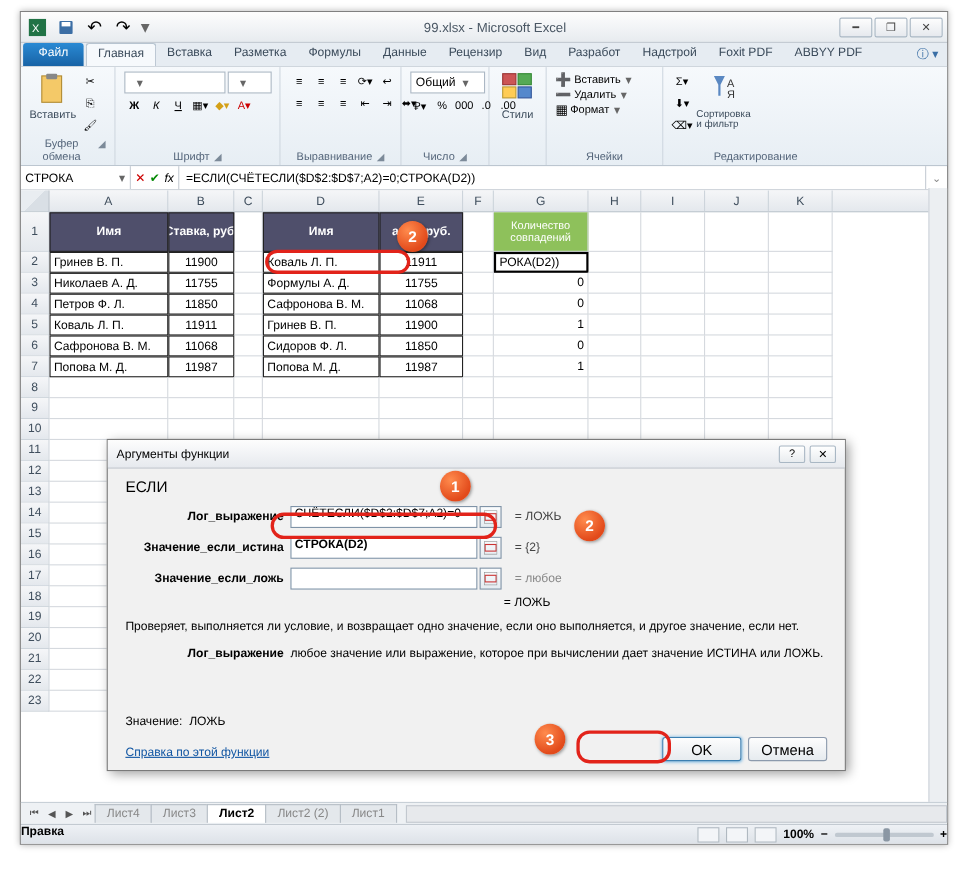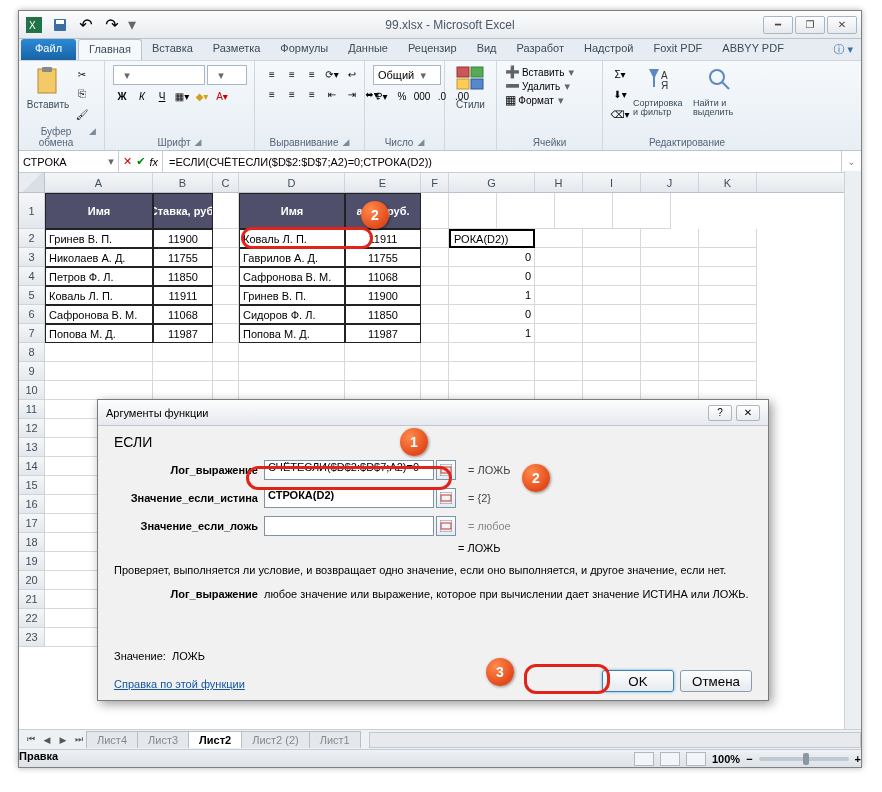--- a/index.html
+++ b/index.html
@@ -281,29 +281,20 @@
         <div class="bigbtn" style="width:56px">
           <div class="bigicon">
               <svg width="28" height="28">
                 <path d="M4 4 L14 4 L10 12 L10 22 L8 22 L8 12 Z" fill="#5a88c2"></path>
                 <text x="16" y="14" font-size="10" fill="#333">A</text>
                 <text x="16" y="24" font-size="10" fill="#333">Я</text>
               </svg>
             </div>
           <span style="font-size:9px;line-height:1">Сортировка и фильтр</span>
         </div>
-        <div class="bigbtn" style="width:56px">
-          <div class="bigicon">
-              <svg width="28" height="28">
-                <circle cx="12" cy="12" r="7" fill="none" stroke="#5a88c2" stroke-width="2"></circle>
-                <line x1="17" y1="17" x2="24" y2="24" stroke="#5a88c2" stroke-width="2"></line>
-              </svg>
-            </div>
-          <span style="font-size:9px;line-height:1">Найти и выделить</span>
-        </div>
       </div>
       <div class="group-label">
           <span>Редактирование</span>
         </div>
     </div>
   </div>
 
   <div class="fxbar">
     <div class="namebox">
         <span>СТРОКА</span>
@@ -337,20 +328,21 @@
     </div>
     <div class="tbody" id="tbody">
         <div class="trow hdr">
           <div class="rh">1</div>
           <div class="cell wA dark bordered">Имя</div>
           <div class="cell wB dark bordered">Ставка, руб.</div>
           <div class="cell wC"></div>
           <div class="cell wD dark bordered">Имя</div>
           <div class="cell wE dark bordered">авка, руб.</div>
           <div class="cell wF"></div>
+          <div class="cell wG green">Количество совпадений</div>
           <div class="cell wH"></div>
           <div class="cell wI"></div>
           <div class="cell wJ"></div>
           <div class="cell wK"></div>
         </div>
         <div class="trow">
           <div class="rh">2</div>
           <div class="cell wA bordered">Гринев В. П.</div>
           <div class="cell wB bordered num">11900</div>
           <div class="cell wC"></div>
@@ -361,21 +353,21 @@
           <div class="cell wH"></div>
           <div class="cell wI"></div>
           <div class="cell wJ"></div>
           <div class="cell wK"></div>
         </div>
         <div class="trow">
           <div class="rh">3</div>
           <div class="cell wA bordered">Николаев А. Д.</div>
           <div class="cell wB bordered num">11755</div>
           <div class="cell wC"></div>
-          <div class="cell wD bordered">Гаврилов А. Д.</div>
+          <div class="cell wD bordered">Формулы А. Д.</div>
           <div class="cell wE bordered num">11755</div>
           <div class="cell wF"></div>
           <div class="cell wG num-r">0</div>
           <div class="cell wH"></div>
           <div class="cell wI"></div>
           <div class="cell wJ"></div>
           <div class="cell wK"></div>
         </div>
         <div class="trow">
           <div class="rh">4</div>

